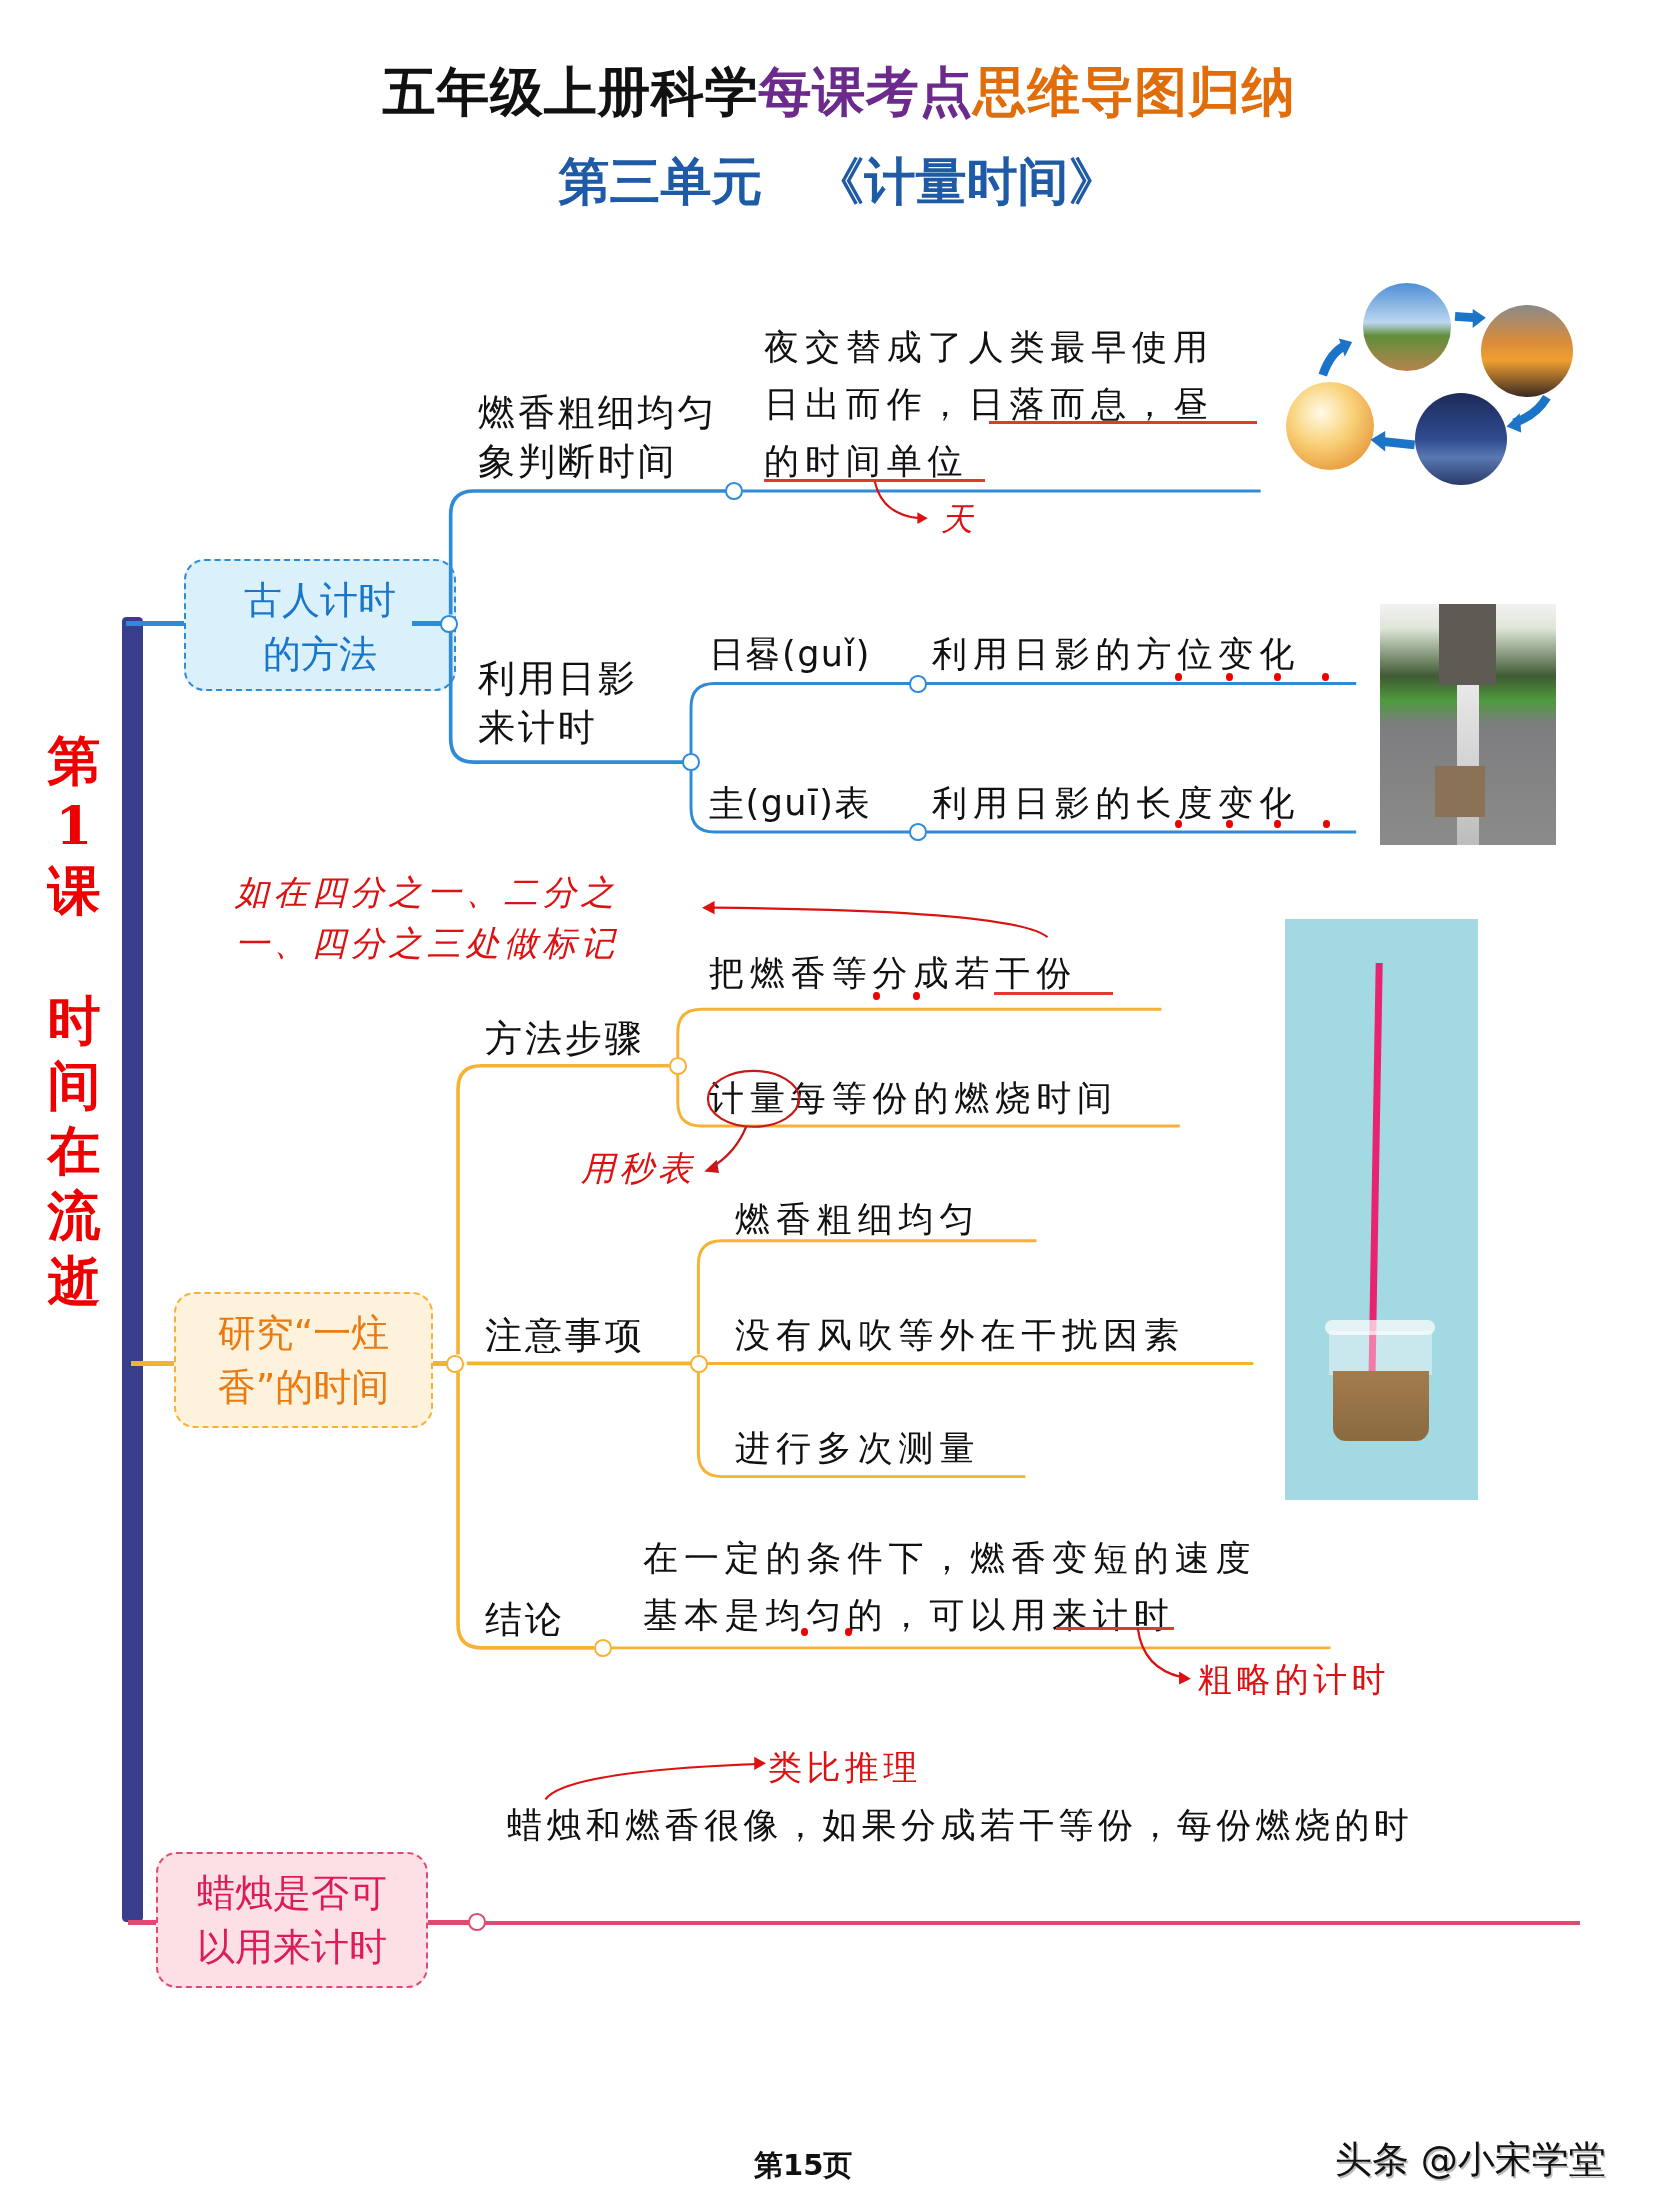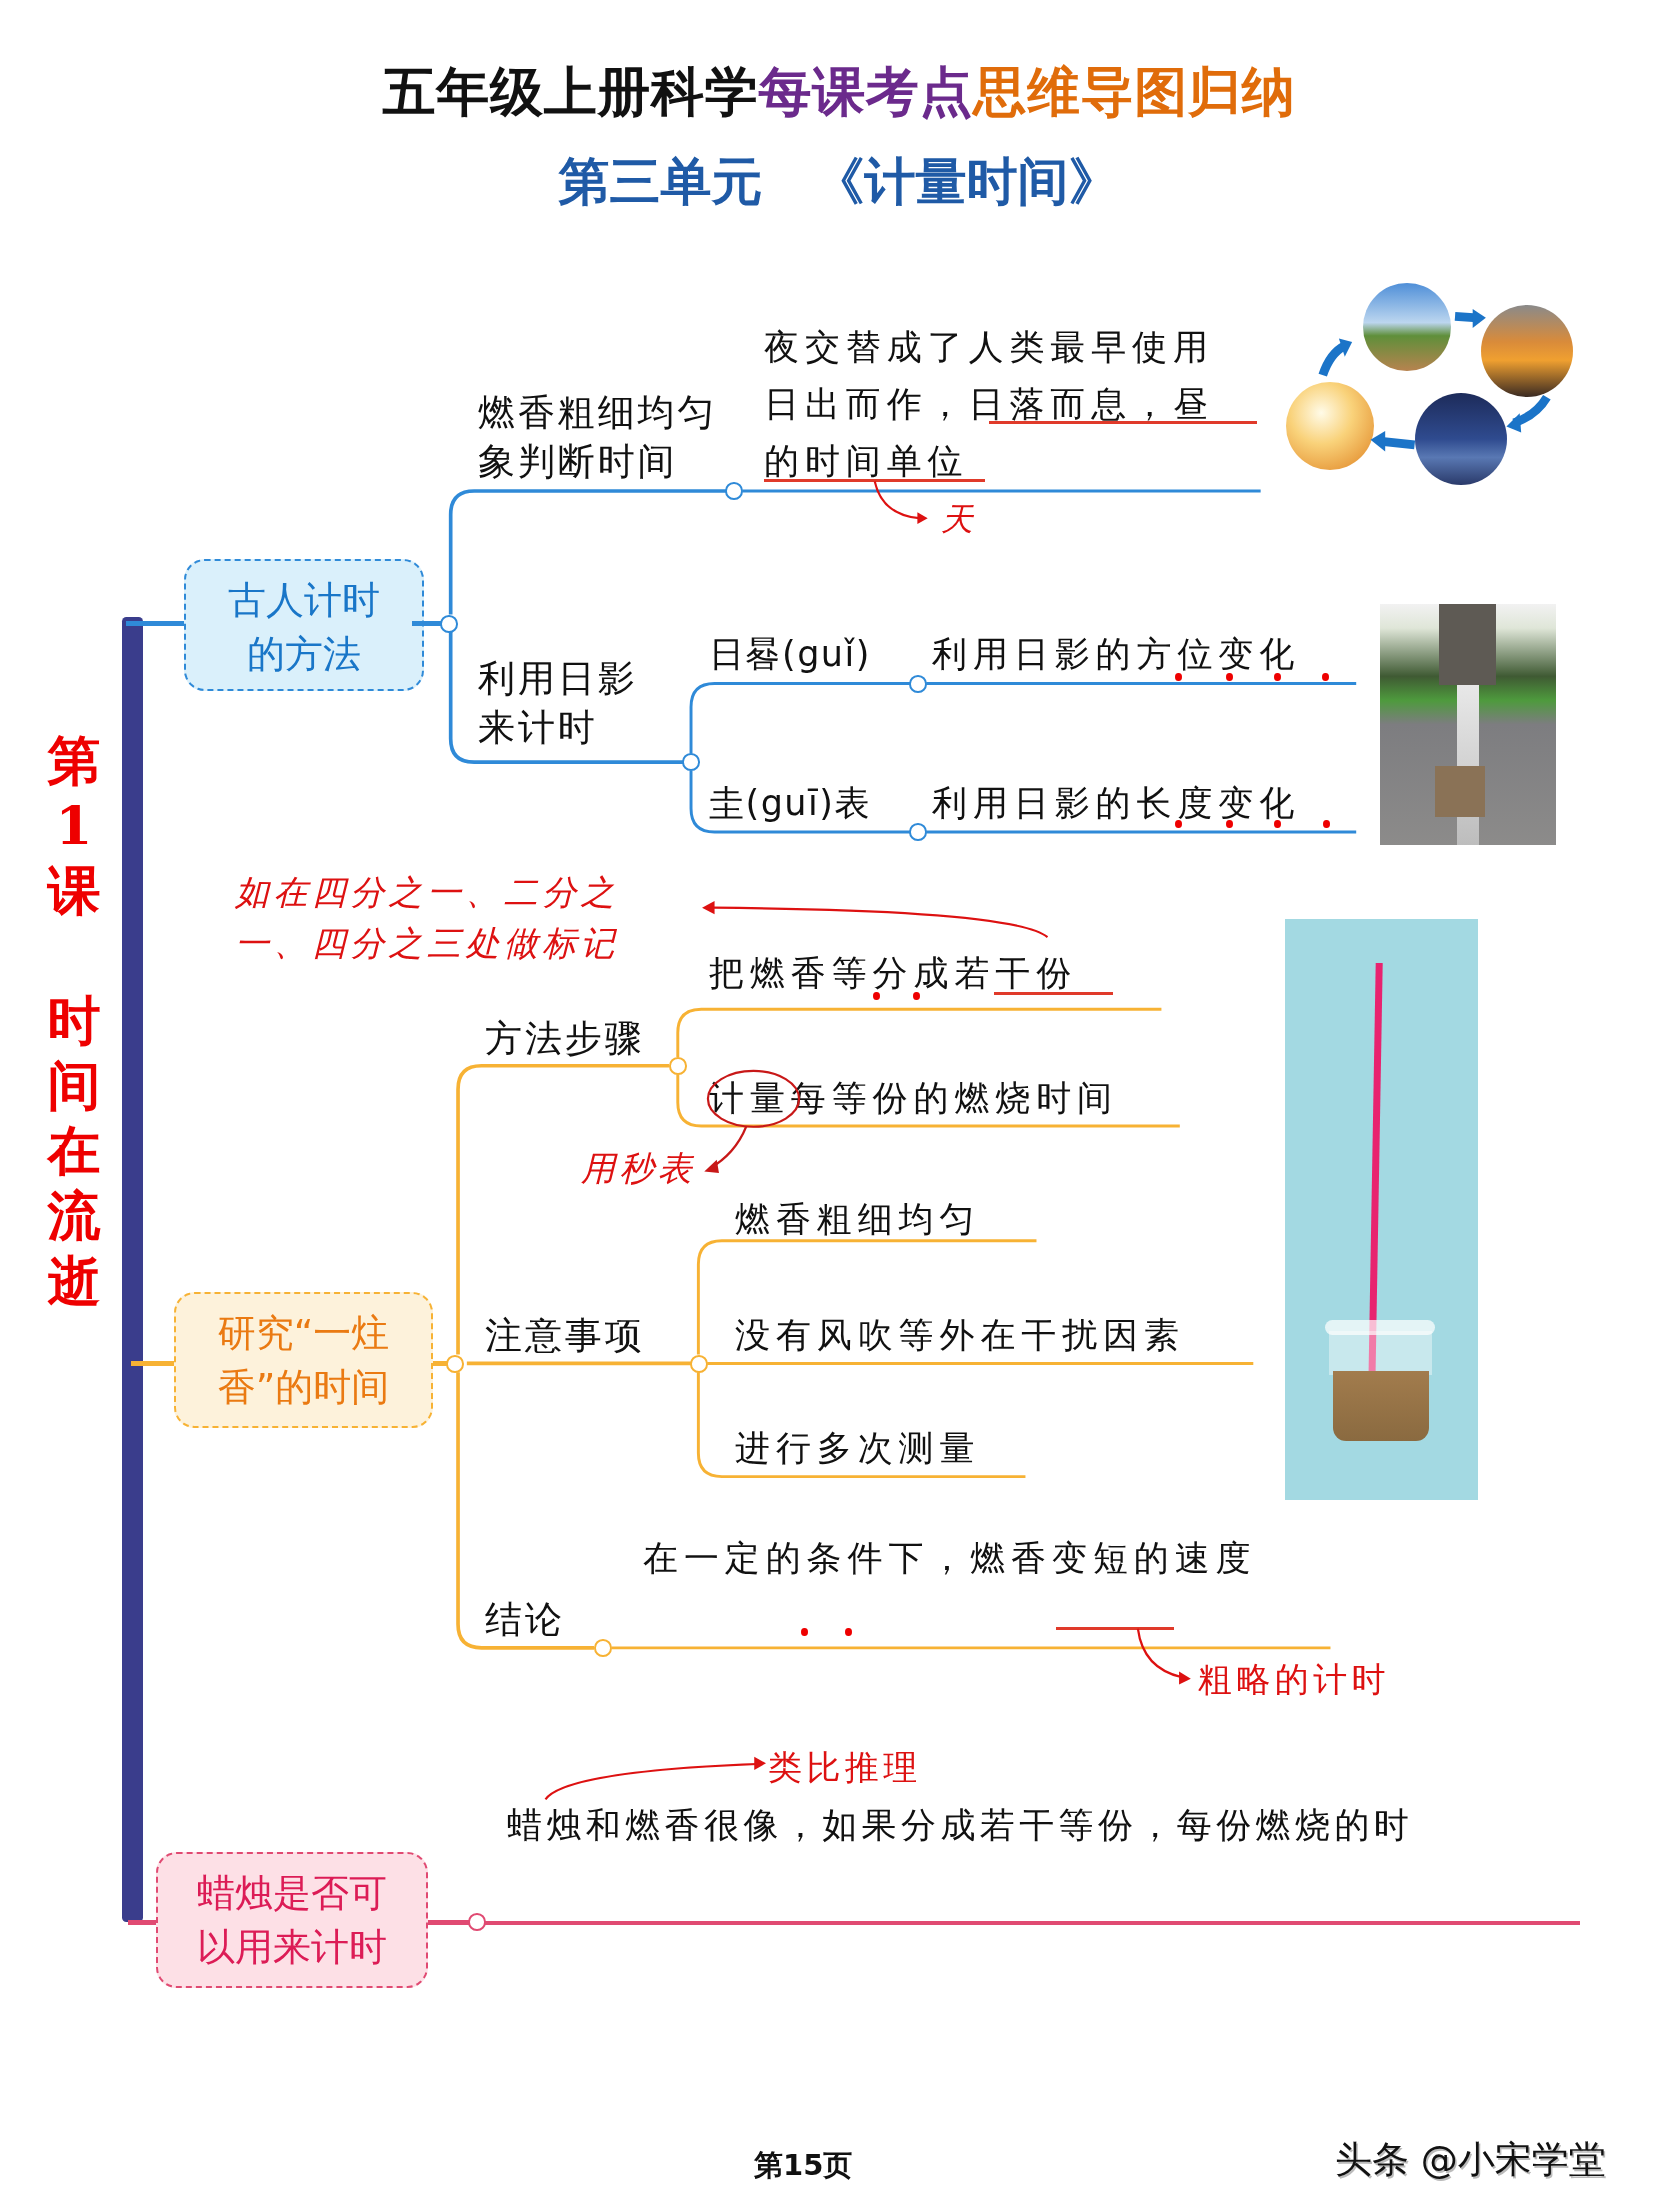--- a/index.html
+++ b/index.html
@@ -48,21 +48,21 @@
   <div>时</div>
   <div>间</div>
   <div>在</div>
   <div>流</div>
   <div>逝</div>
 </div>
 
 <div class="abs spine"></div>
 
 <div class="line blue" style="left:126px;top:621px;width:59px;height:5.1px"></div>
-<div class="topic blue-t" style="left:184px;top:559px;width:240px;height:132px">
+<div class="topic blue-t" style="left:184px;top:559px;width:272px;height:132px">
   <div>古人计时</div>
   <div>的方法</div>
 </div>
 <div class="line blue" style="left:412px;top:621px;width:29px;height:5.1px"></div>
 <div class="node b" style="left:440px;top:615px"></div>
 
 <svg style="left:0;top:0;width:1654px;height:2205px" viewBox="0 0 2250 3000" width="1654" height="2205">
   <path d="M 613 836 L 613 700 Q 613 668 645 668 L 990 668" stroke="#2f8ad8" stroke-width="5" fill="none"></path>
   <path d="M 613 860 L 613 1005 Q 613 1037 645 1037 L 940 1037" stroke="#2f8ad8" stroke-width="5" fill="none"></path>
   <line x1="1010" y1="668" x2="1715" y2="668" stroke="#2f8ad8" stroke-width="4"></line>
@@ -179,20 +179,21 @@
 <div class="note" style="left:581px;top:1143px">用秒表</div>
 
 <div class="sub" style="left:485px;top:1311px">注意事项</div>
 <div class="leaf" style="left:735px;top:1191px">燃香粗细均匀</div>
 <div class="leaf" style="left:735px;top:1307px">没有风吹等外在干扰因素</div>
 <div class="leaf" style="left:735px;top:1420px">进行多次测量</div>
 
 <div class="sub" style="left:485px;top:1595px">结论</div>
 <div class="leaf" style="left:643px;top:1530px">
   <div>在一定的条件下，燃香变短的速度</div>
+  <div><span>基本是均匀的，可以</span><span>用来计时</span></div>
 </div>
 <div class="dot" style="left:801px;top:1628px"></div>
 <div class="dot" style="left:845px;top:1628px"></div>
 <div class="uline" style="left:1056px;top:1627px;width:118px"></div>
 <svg style="left:0;top:0;width:1654px;height:2205px" viewBox="0 0 2250 3000" width="1654" height="2205">
   <path d="M 1548 2216 Q 1555 2270 1608 2282" stroke="#dd1111" stroke-width="3" fill="none"></path>
   <polygon points="1620,2284 1604,2274 1604,2292" fill="#dd1111"></polygon>
 </svg>
 <div class="note" style="left:1198px;top:1654px;font-style:normal">粗略的计时</div>
 

